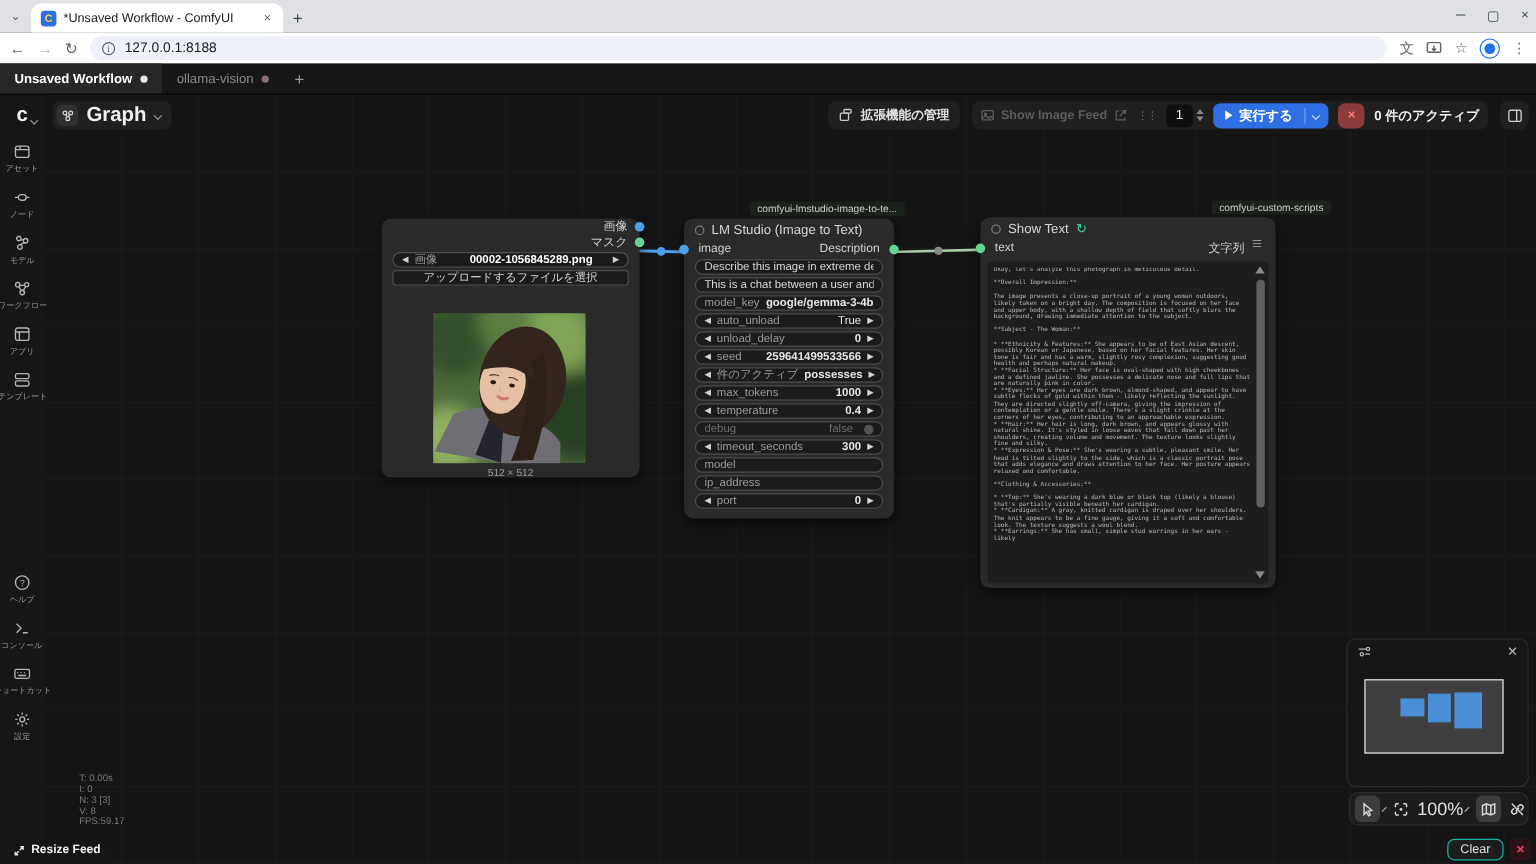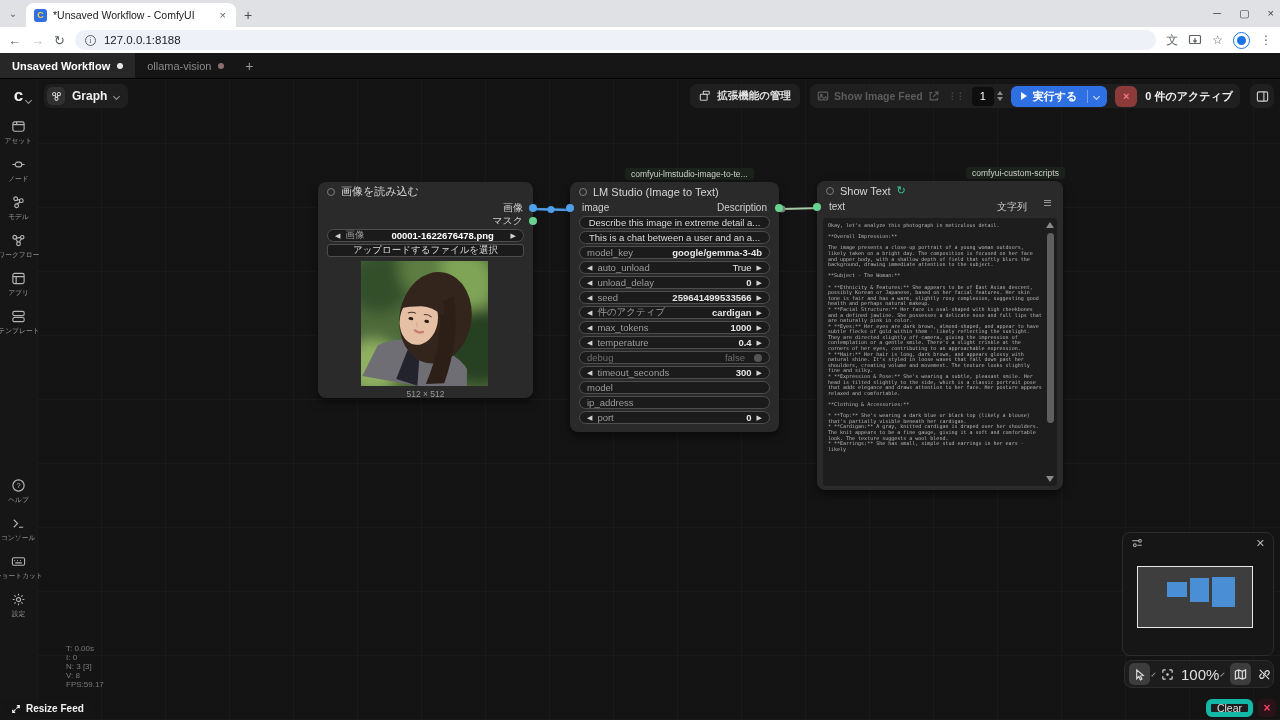--- a/index.html
+++ b/index.html
@@ -45,21 +45,21 @@
   .sb-item { display:flex; flex-direction:column; align-items:center; gap:2px; margin-bottom:11px; width:37px; }
   .sb-item svg { width:15px; height:15px; stroke:#b5b5b5; fill:none; stroke-width:1.2; }
   .sb-item .lbl { font-size:7.5px; color:#9a9a9a; white-space:nowrap; transform:scale(0.9); }
   #sidebar-spacer { flex:1; }
   .chev { display:inline-block; width:5px; height:5px; border-right:1.4px solid #9a9a9a; border-bottom:1.4px solid #9a9a9a; transform:rotate(45deg); }
 
   
   #graph-btn { position:absolute; left:44px; top:84px; height:24px; background:#1f1f1f; border-radius:7px; display:flex; align-items:center; gap:7px; padding:0 9px 0 3px; }
   #graph-btn .gic { width:18px; height:18px; background:#303030; border-radius:5px; display:flex; align-items:center; justify-content:center; }
   #graph-btn .gic svg { width:11px; height:11px; stroke:#d8d8d8; fill:none; stroke-width:1.3; }
-  #graph-btn .glbl { color:#f0f0f0; font-size:12px; font-weight:bold; }
+  #graph-btn .glbl { color:#f0f0f0; font-size:17px; font-weight:bold; }
 
   #topright { position:absolute; right:6px; top:84px; height:24px; display:flex; align-items:center; gap:10px; }
   .tr-pill { background:#1f1f1f; border-radius:7px; height:24px; display:flex; align-items:center; padding:0 9px; gap:6px; }
   .tr-pill svg { width:12px; height:12px; stroke:#c8c8c8; fill:none; stroke-width:1.3; }
   #ext-btn { color:#e3e3e3; font-size:10.5px; font-weight:bold; }
   #run-group { gap:8px; padding:0 7px; }
   #feed-btn { display:flex; align-items:center; gap:5px; color:#5c5c5c; font-size:10.5px; font-weight:bold; }
   #feed-btn svg { stroke:#5c5c5c; }
   .draghandle { color:#6a6a6a; font-size:9px; letter-spacing:-1px; }
   #batch-box { display:flex; align-items:center; }
@@ -120,21 +120,21 @@
   .ctl-btn { height:22px; border-radius:5px; display:flex; align-items:center; justify-content:center; padding:0 4px; }
   .ctl-btn.active { background:#3d3d3d; }
   .ctl-btn svg { width:13px; height:13px; stroke:#d8d8d8; fill:none; stroke-width:1.3; }
   #zoom-label { color:#e0e0e0; font-size:15px; }
 
   
   #stats { position:absolute; left:42px; top:644px; font-size:8px; line-height:9px; color:#7a7a7a; white-space:pre-line;margin-left:24px; }
   #resize-feed { position:absolute; left:3px; top:700px; height:17px; background:#151515; border-radius:3px; display:flex; align-items:center; gap:5px; padding:0 8px; }
   #resize-feed svg { width:10px; height:10px; stroke:#e8e8e8; fill:none; stroke-width:1.4; }
   #resize-feed span { color:#f2f2f2; font-size:10px; font-weight:bold; }
-  #clear-btn { position:absolute; left:1206px; top:699px; width:47px; height:18px; background:#1d1d1d; border:5px solid #14b8a6; border-radius:6px; color:#e0e0e0; font-size:10.5px; display:flex; align-items:center; justify-content:center; }
+  #clear-btn { position:absolute; left:1206px; top:699px; width:47px; height:18px; background:#1d1d1d; border:1px solid #14b8a6; border-radius:6px; color:#e0e0e0; font-size:10.5px; display:flex; align-items:center; justify-content:center; }
   #feed-close { position:absolute; left:1258px; top:699px; width:18px; height:18px; background:#2a1318; border-radius:4px; color:#f43f5e; font-weight:bold; font-size:12px; display:flex; align-items:center; justify-content:center; }
 
   #links-svg { position:absolute; left:0; top:0; width:1280px; height:720px; pointer-events:none; }
 </style>
 </head>
 <body>
 
 <div id="tabstrip">
   <div id="tab-search">⌄</div>
   <div class="btab">
@@ -325,36 +325,32 @@
   </div>
   <div id="panel-toggle">
     <svg viewBox="0 0 14 14">
         <rect x="1.5" y="2" width="11" height="10" rx="1.5"></rect>
         <path d="M8.5 2v10"></path>
       </svg>
   </div>
 </div>
 
 <div class="node" style="left:318px; top:182px; width:215px; height:216px;">
-  <div class="node-header">
-    <span class="collapse-dot"></span>
-    <span class="node-title">画像を読み込む</span>
-  </div>
   <div class="io-row" style="justify-content:flex-end;">
     <span>画像</span>
     <span class="iodot" style="right: -4px; background: rgb(79, 158, 234);" fill="#4f9eea"></span>
   </div>
   <div class="io-row" style="justify-content:flex-end;">
     <span>マスク</span>
     <span class="iodot" style="right: -4px; background: rgb(104, 211, 145);"></span>
   </div>
   <div class="widget">
     <span class="warr">◀</span>
     <span class="wlbl">画像</span>
-    <span class="wval" style="margin-right:auto; margin-left:22px; color:#fff; font-weight:bold;">00001-1622676478.png</span>
+    <span class="wval" style="margin-right:auto; margin-left:22px; color:#fff; font-weight:bold;">00002-1056845289.png</span>
     <span class="warr">▶</span>
   </div>
   <div class="upload-btn">アップロードするファイルを選択</div>
   <svg id="img-preview" viewBox="0 0 127 125" preserveAspectRatio="none">
     <defs>
         <filter id="blur8">
           <feGaussianBlur stdDeviation="7"></feGaussianBlur>
         </filter>
       </defs>
     <rect width="127" height="125" fill="#4d6a3a"></rect>
@@ -376,21 +372,21 @@
       <ellipse cx="64" cy="60" rx="2.4" ry="1.6" fill="#2a1c14"></ellipse>
       <path d="M44 55 q4 -2.5 8 -1M60 54 q4 -1.5 8 1" stroke="#4a352a" stroke-width="1" fill="none"></path>
       <path d="M54 71 q4 2.5 8 0" stroke="#c97b6f" stroke-width="2.4" fill="none" stroke-linecap="round"></path>
       <path d="M55 62 q-1.5 4 1 5" stroke="#d8a98c" stroke-width="1" fill="none"></path>
     </g>
   </svg>
   <div id="img-size">512 × 512</div>
 </div>
 
 <div class="badge" style="left:625px; top:168px;">comfyui-lmstudio-image-to-te...</div>
-<div class="node" style="left:570px; top:182px; width:209px; height:250px;">
+<div class="node" style="left:570px; top:182px; width:175px; height:250px;">
   <div class="node-header">
     <span class="collapse-dot"></span>
     <span class="node-title">LM Studio (Image to Text)</span>
   </div>
   <div class="io-row" style="justify-content:space-between; padding:0 12px;">
     <span>image</span>
     <span>Description</span>
     <span class="iodot" style="left: -4px; background: rgb(79, 158, 234);"></span>
     <span class="iodot" style="right: -4px; background: rgb(104, 211, 145);"></span>
   </div>
@@ -419,21 +415,21 @@
       </div>
       <div class="widget">
         <span class="warr">◀</span>
         <span class="wlbl">seed</span>
         <span class="wval" style="font-weight:bold">259641499533566</span>
         <span class="warr">▶</span>
       </div>
       <div class="widget">
         <span class="warr">◀</span>
         <span class="wlbl">件のアクティブ</span>
-        <span class="wval" style="font-weight:bold">cardigan</span>
+        <span class="wval" style="font-weight:bold">possesses</span>
         <span class="warr">▶</span>
       </div>
       <div class="widget">
         <span class="warr">◀</span>
         <span class="wlbl">max_tokens</span>
         <span class="wval" style="font-weight:bold">1000</span>
         <span class="warr">▶</span>
       </div>
       <div class="widget">
         <span class="warr">◀</span>
@@ -462,30 +458,30 @@
       </div>
       <div class="widget">
         <span class="warr">◀</span>
         <span class="wlbl">port</span>
         <span class="wval" style="font-weight:bold">0</span>
         <span class="warr">▶</span>
       </div>
     </div>
 </div>
 
-<div class="badge" style="left:966px; top:167px;">comfyui-custom-scripts</div>
+<div class="badge" style="left:1010px; top:167px;">comfyui-custom-scripts</div>
 <div class="node" style="left:817px; top:181px; width:246px; height:309px;">
   <div class="node-header">
     <span class="collapse-dot"></span>
     <span class="node-title">Show Text</span>
     <span style="color:#34d399; font-size:11px;">↻</span>
   </div>
   <div class="io-row" style="justify-content:space-between; padding:0 12px;">
     <span>text</span>
-    <span style="display:flex; gap:17px;">
+    <span style="display:flex; gap:7px;">
       <span>文字列</span>
       <span style="display:inline-block; width:7px; height:6px; background:repeating-linear-gradient(#9a9a9a 0 1px, transparent 1px 2.5px);"></span>
     </span>
     <span class="iodot" style="left: -4px; background: rgb(104, 211, 145);"></span>
   </div>
   <div id="showtext-area">
     <div id="showtext-pre">Okay, let's analyze this photograph in meticulous detail.
 
 **Overall Impression:**
 

